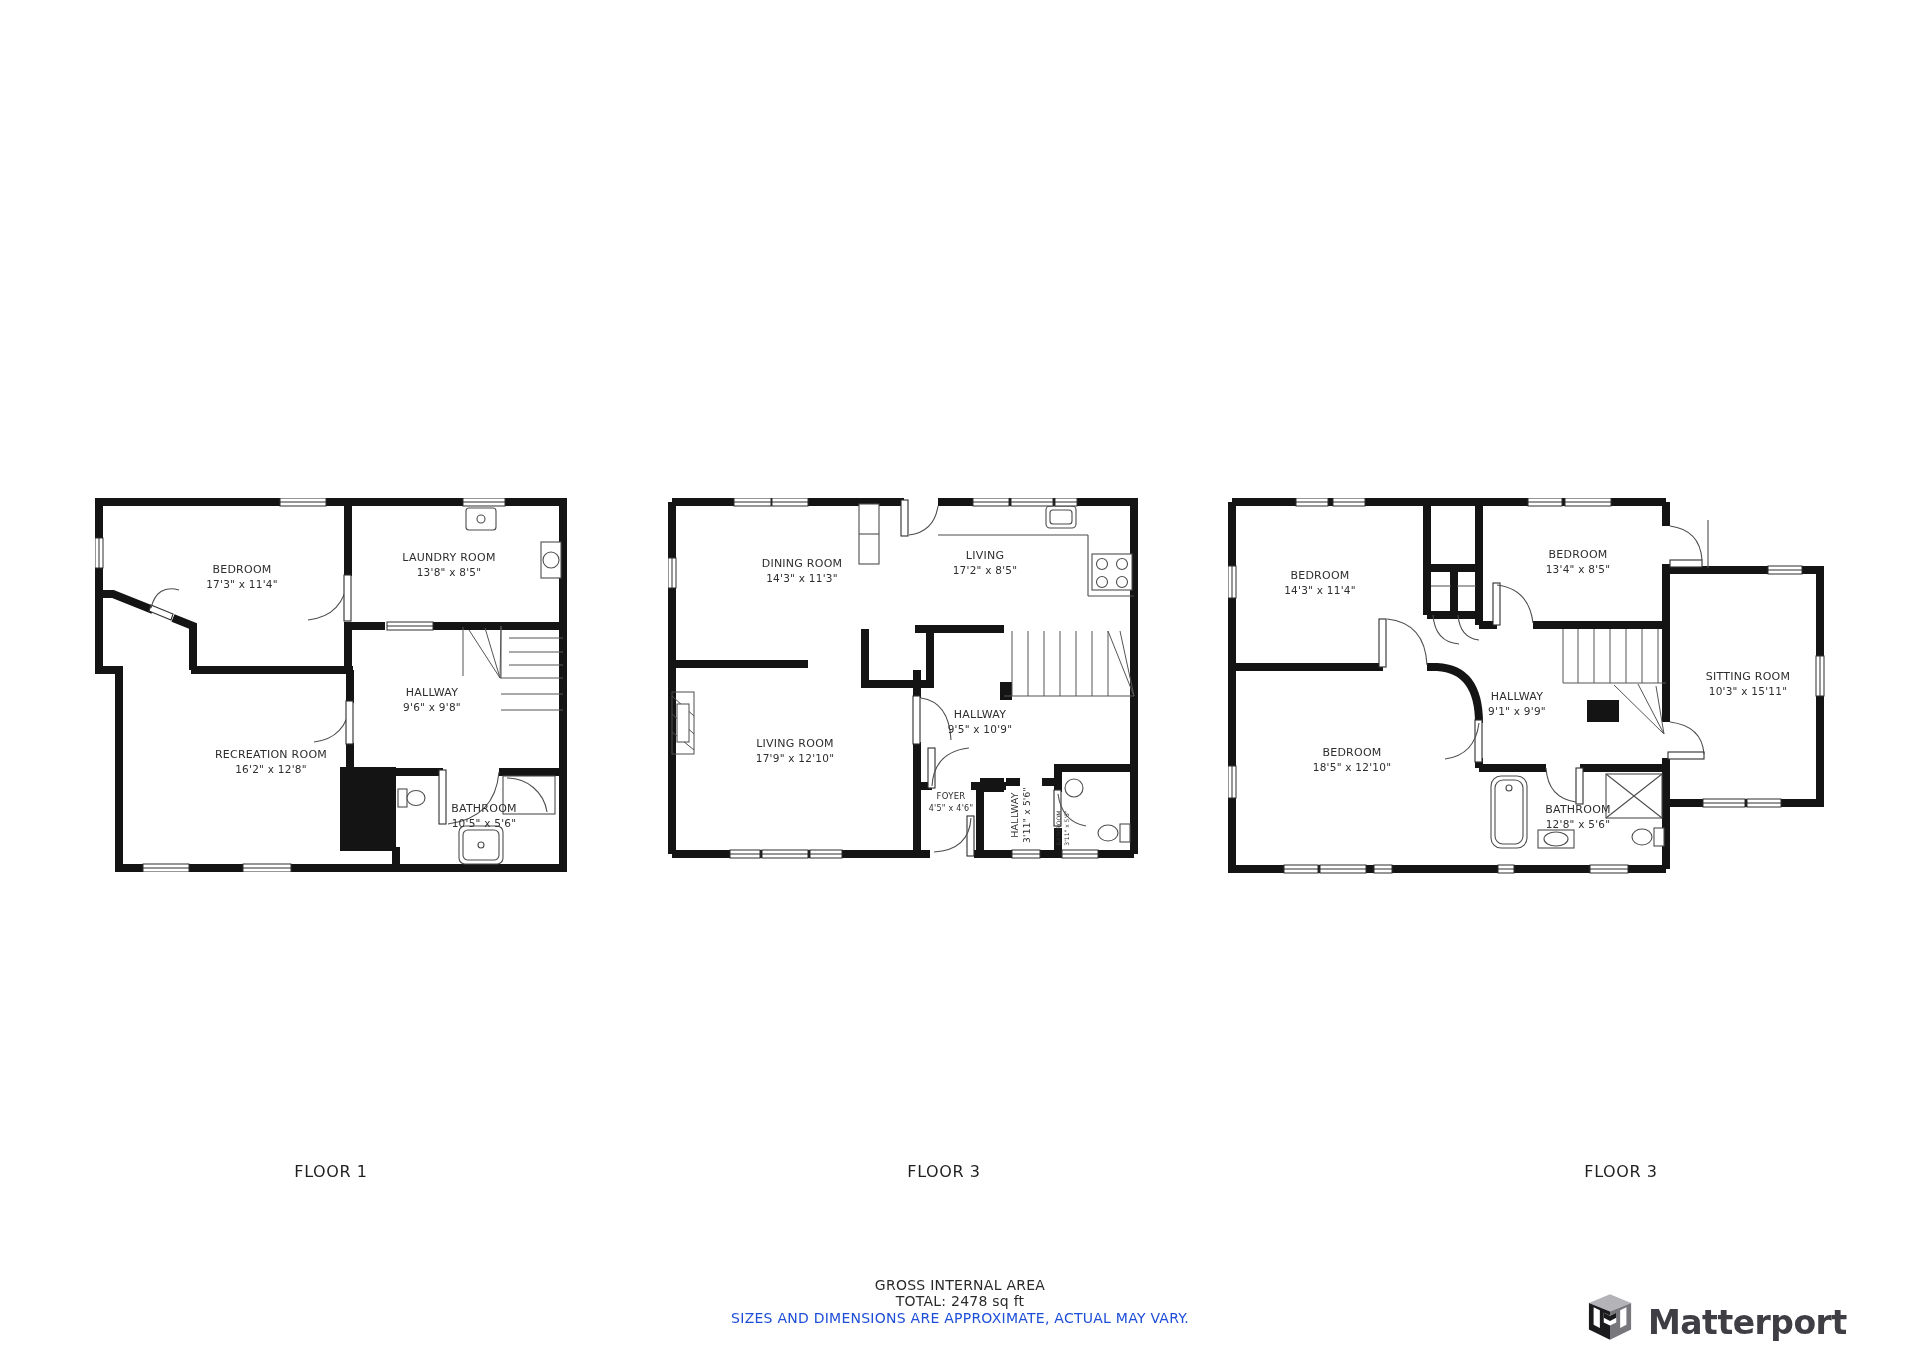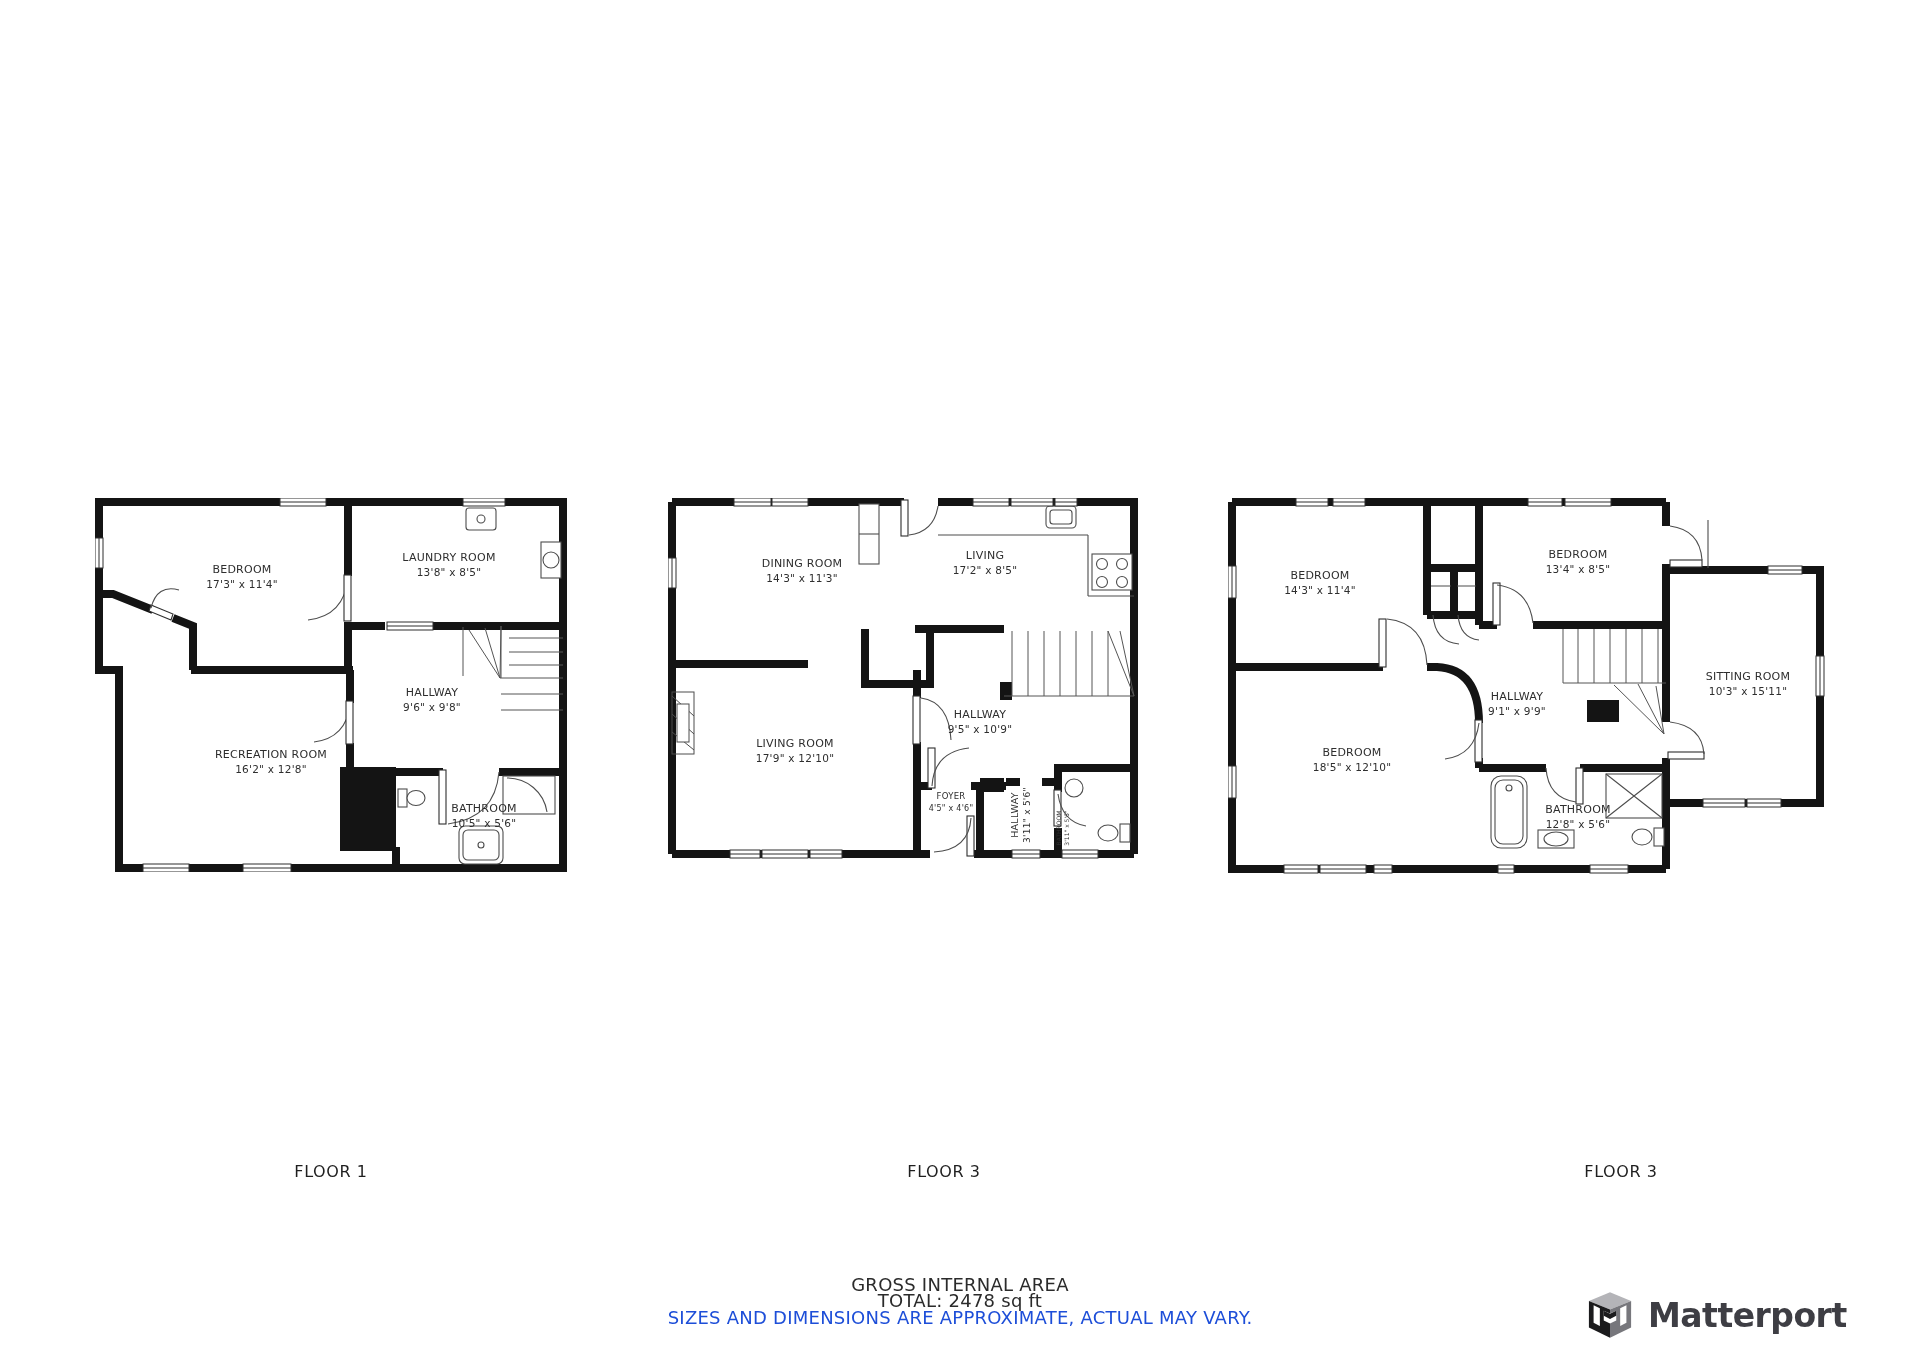--- a/index.html
+++ b/index.html
@@ -9,24 +9,24 @@
   .labels{position:absolute;inset:0;}
   .room-label{position:absolute;transform:translate(-50%,-50%);text-align:center;
               font-size:11px;color:#2e2e2e;letter-spacing:.25px;line-height:1.4;white-space:nowrap;}
   .room-dims{font-size:10.5px;}
   .room-label.small{font-size:8.5px;} .room-label.small .room-dims{font-size:8px;}
   .room-label.vertical{transform:translate(-50%,-50%) rotate(-90deg);font-size:9.5px;}
   .room-label.vertical .room-dims{font-size:9px;}
   .room-label.vertical-tiny{transform:translate(-50%,-50%) rotate(-90deg);font-size:6px;letter-spacing:0;line-height:1.25;}
   .room-label.vertical-tiny .room-dims{font-size:6px;}
   .floor-caption{position:absolute;transform:translate(-50%,-50%);font-size:16px;color:#1f1f1f;letter-spacing:.6px;}
-  .footer{position:absolute;left:0;right:0;top:1277px;text-align:center;font-size:18px;
+  .footer{position:absolute;left:0;right:0;top:1277px;text-align:center;font-size:14px;
           color:#2b2b2b;letter-spacing:.25px;line-height:16.4px;}
   .footer .muted{color:#1d4ed8;}
-  .brand{position:absolute;left:1585px;top:1288px;height:54px;display:flex;align-items:center;gap:13px;}
+  .brand{position:absolute;left:1585px;top:1288px;height:54px;display:flex;align-items:flex-end;gap:13px;}
   .brand-text{font-size:33px;font-weight:700;color:#3e3e44;letter-spacing:-.5px;}
 </style>
 </head>
 <body>
 
 <div class="page">
 
   <svg class="plan" style="left:95px;top:498px" width="472" height="374" viewBox="0 0 472 374">
     <g stroke="#141414" stroke-width="8" fill="none">
       <path d="M4,4 H468 V370 H24 V172 H4 Z"></path>

